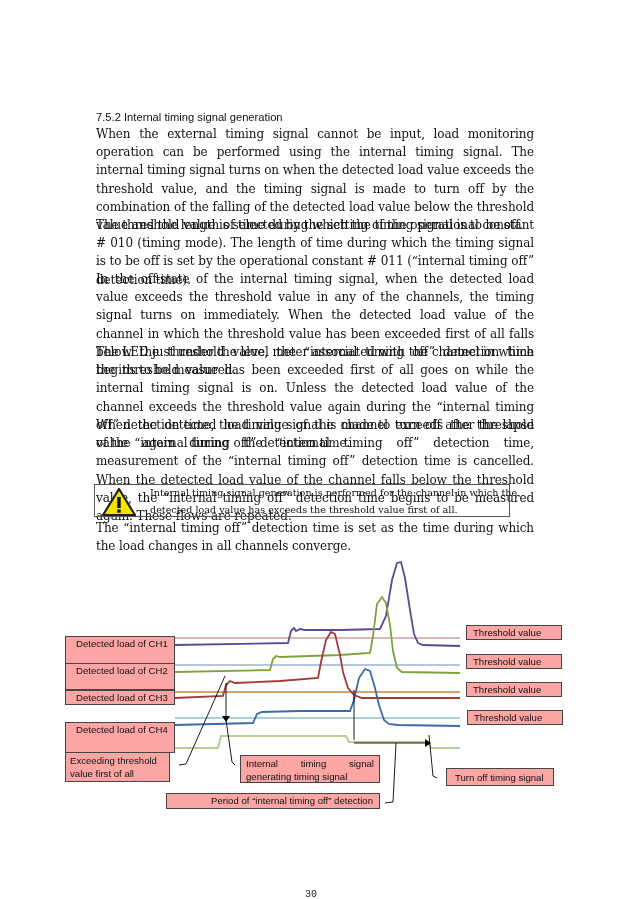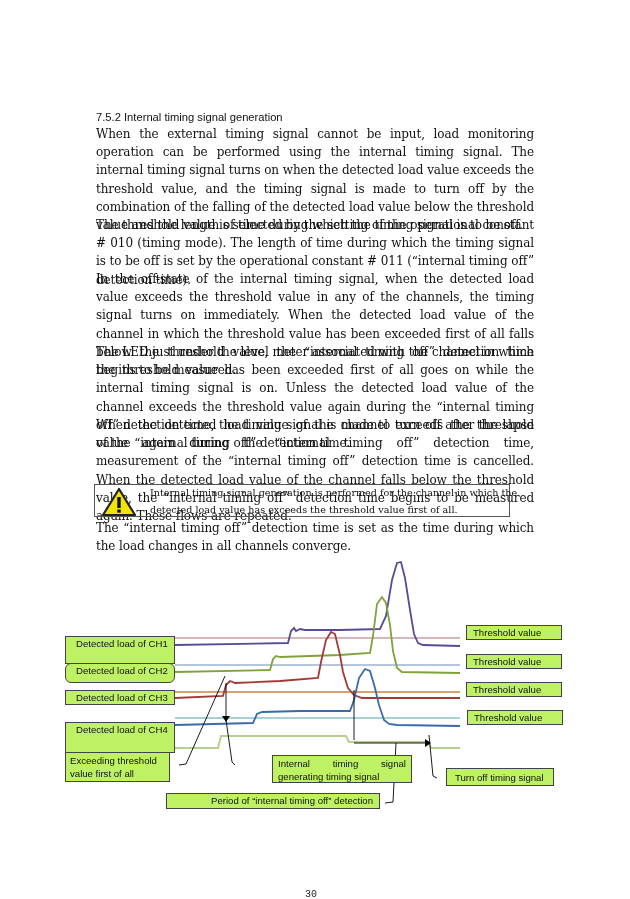--- a/index.html
+++ b/index.html
@@ -3,21 +3,21 @@
 <meta charset="utf-8">
 <style>
   html, body { margin:0; padding:0; background:#ffffff; }
   body { width:630px; height:899px; position:relative; overflow:hidden; }
   .heading { position:absolute; left:96px; top:111px; font-family:"Liberation Sans", sans-serif; font-size:11.2px; color:#111; }
   .para { position:absolute; left:96px; width:438px; font-family:"DejaVu Serif", serif; font-size:12px; line-height:18.2px; color:#111; text-align:justify; letter-spacing:-0.1px; }
   .para.last { text-align-last:left; }
   .warn-box { position:absolute; left:94px; top:484px; width:416px; height:33px; border:1px solid #555; box-sizing:border-box; }
   .warn-icon { position:absolute; left:6px; top:2px; width:36px; height:30px; }
   .warn-text { position:absolute; left:55px; top:-1px; width:380px; font-family:"DejaVu Serif", serif; font-size:9.6px; line-height:17px; color:#111; }
-  .label-box { position:absolute; border:1px solid #444; background:#bef264; font-family:"Liberation Sans", sans-serif; font-size:9.6px; color:#111; box-sizing:border-box; white-space:nowrap; }
+  .label-box { position:absolute; border:1px solid #444; background:#fca5a5; font-family:"Liberation Sans", sans-serif; font-size:9.6px; color:#111; box-sizing:border-box; white-space:nowrap; }
   .pagenum { position:absolute; left:305px; top:845px; font-family:Liberation Mono, monospace; font-size:10px; color:#222;margin-top:44px; }
   svg.diagram { position:absolute; left:0; top:0; }
 </style>
 </head>
 <body>
 
 <div class="heading">7.5.2 Internal timing signal generation</div>
 
 <div class="para" style="top:125px;">When the external timing signal cannot be input, load monitoring operation can be performed using the internal timing signal. The internal timing signal turns on when the detected load value exceeds the threshold value, and the timing signal is made to turn off by the combination of the falling of the detected load value below the threshold value and the length of time during which the timing signal is to be off.</div>
 <div class="para" style="top:216px;">The threshold value is selected by the setting of the operational constant # 010 (timing mode). The length of time during which the timing signal is to be off is set by the operational constant # 011 (“internal timing off” detection time).</div>
@@ -60,27 +60,27 @@
     <polyline points="179,765 186,764 225,676"></polyline>
     <polyline points="235,765 232,762 226,720"></polyline>
     <polyline points="385,803 393,802 396,743"></polyline>
     <polyline points="437,778 433,776 429,735"></polyline>
   </g>
   <polygon points="222,716 230,716 226,722" fill="#000"></polygon>
   <polygon points="425,739 425,747 431,743" fill="#000"></polygon>
 </svg>
 
 <div class="label-box" style="left:65px; top:636px; width:110px; height:28px; padding:1px 0 12px 10px;">Detected load of CH1</div>
-<div class="label-box" style="left:65px; top:663px; width:110px; height:20px; padding:1px 0 0 10px;border-radius:6px;">Detected load of CH2</div>
+<div class="label-box" style="left:65px; top:663px; width:110px; height:27px; padding:1px 0 0 10px;">Detected load of CH2</div>
 <div class="label-box" style="left:65px; top:690px; width:110px; height:15px; padding:1px 0 0 10px;">Detected load of CH3</div>
 <div class="label-box" style="left:65px; top:722px; width:110px; height:31px; padding:1px 0 0 10px;">Detected load of CH4</div>
 
 <div class="label-box" style="left:466px; top:625px; width:96px; height:15px; padding:1px 0 0 6px;">Threshold value</div>
 <div class="label-box" style="left:466px; top:654px; width:96px; height:15px; padding:1px 0 0 6px;">Threshold value</div>
 <div class="label-box" style="left:466px; top:682px; width:96px; height:15px; padding:1px 0 0 6px;">Threshold value</div>
 <div class="label-box" style="left:467px; top:710px; width:96px; height:15px; padding:1px 0 0 6px;">Threshold value</div>
 
 <div class="label-box" style="left:65px; top:752px; width:105px; height:30px; padding:1px 4px; white-space:normal; line-height:13px;">Exceeding threshold value first of all</div>
-<div class="label-box" style="left:240px; top:755px; width:140px; height:28px; padding:1px 5px; white-space:normal; line-height:13px; text-align:justify;margin-left:32px;">Internal timing signal generating timing signal</div>
+<div class="label-box" style="left:240px; top:755px; width:140px; height:28px; padding:1px 5px; white-space:normal; line-height:13px; text-align:justify;">Internal timing signal generating timing signal</div>
 <div class="label-box" style="left:166px; top:793px; width:214px; height:16px; padding:1px 6px 3px 0; text-align:right;">Period of “internal timing off” detection</div>
 <div class="label-box" style="left:446px; top:768px; width:108px; height:18px; padding:3px 0 0 8px; border-left:1px solid #444;">Turn off timing signal</div>
 
 <div class="pagenum">30</div>
 
 </body></html>

